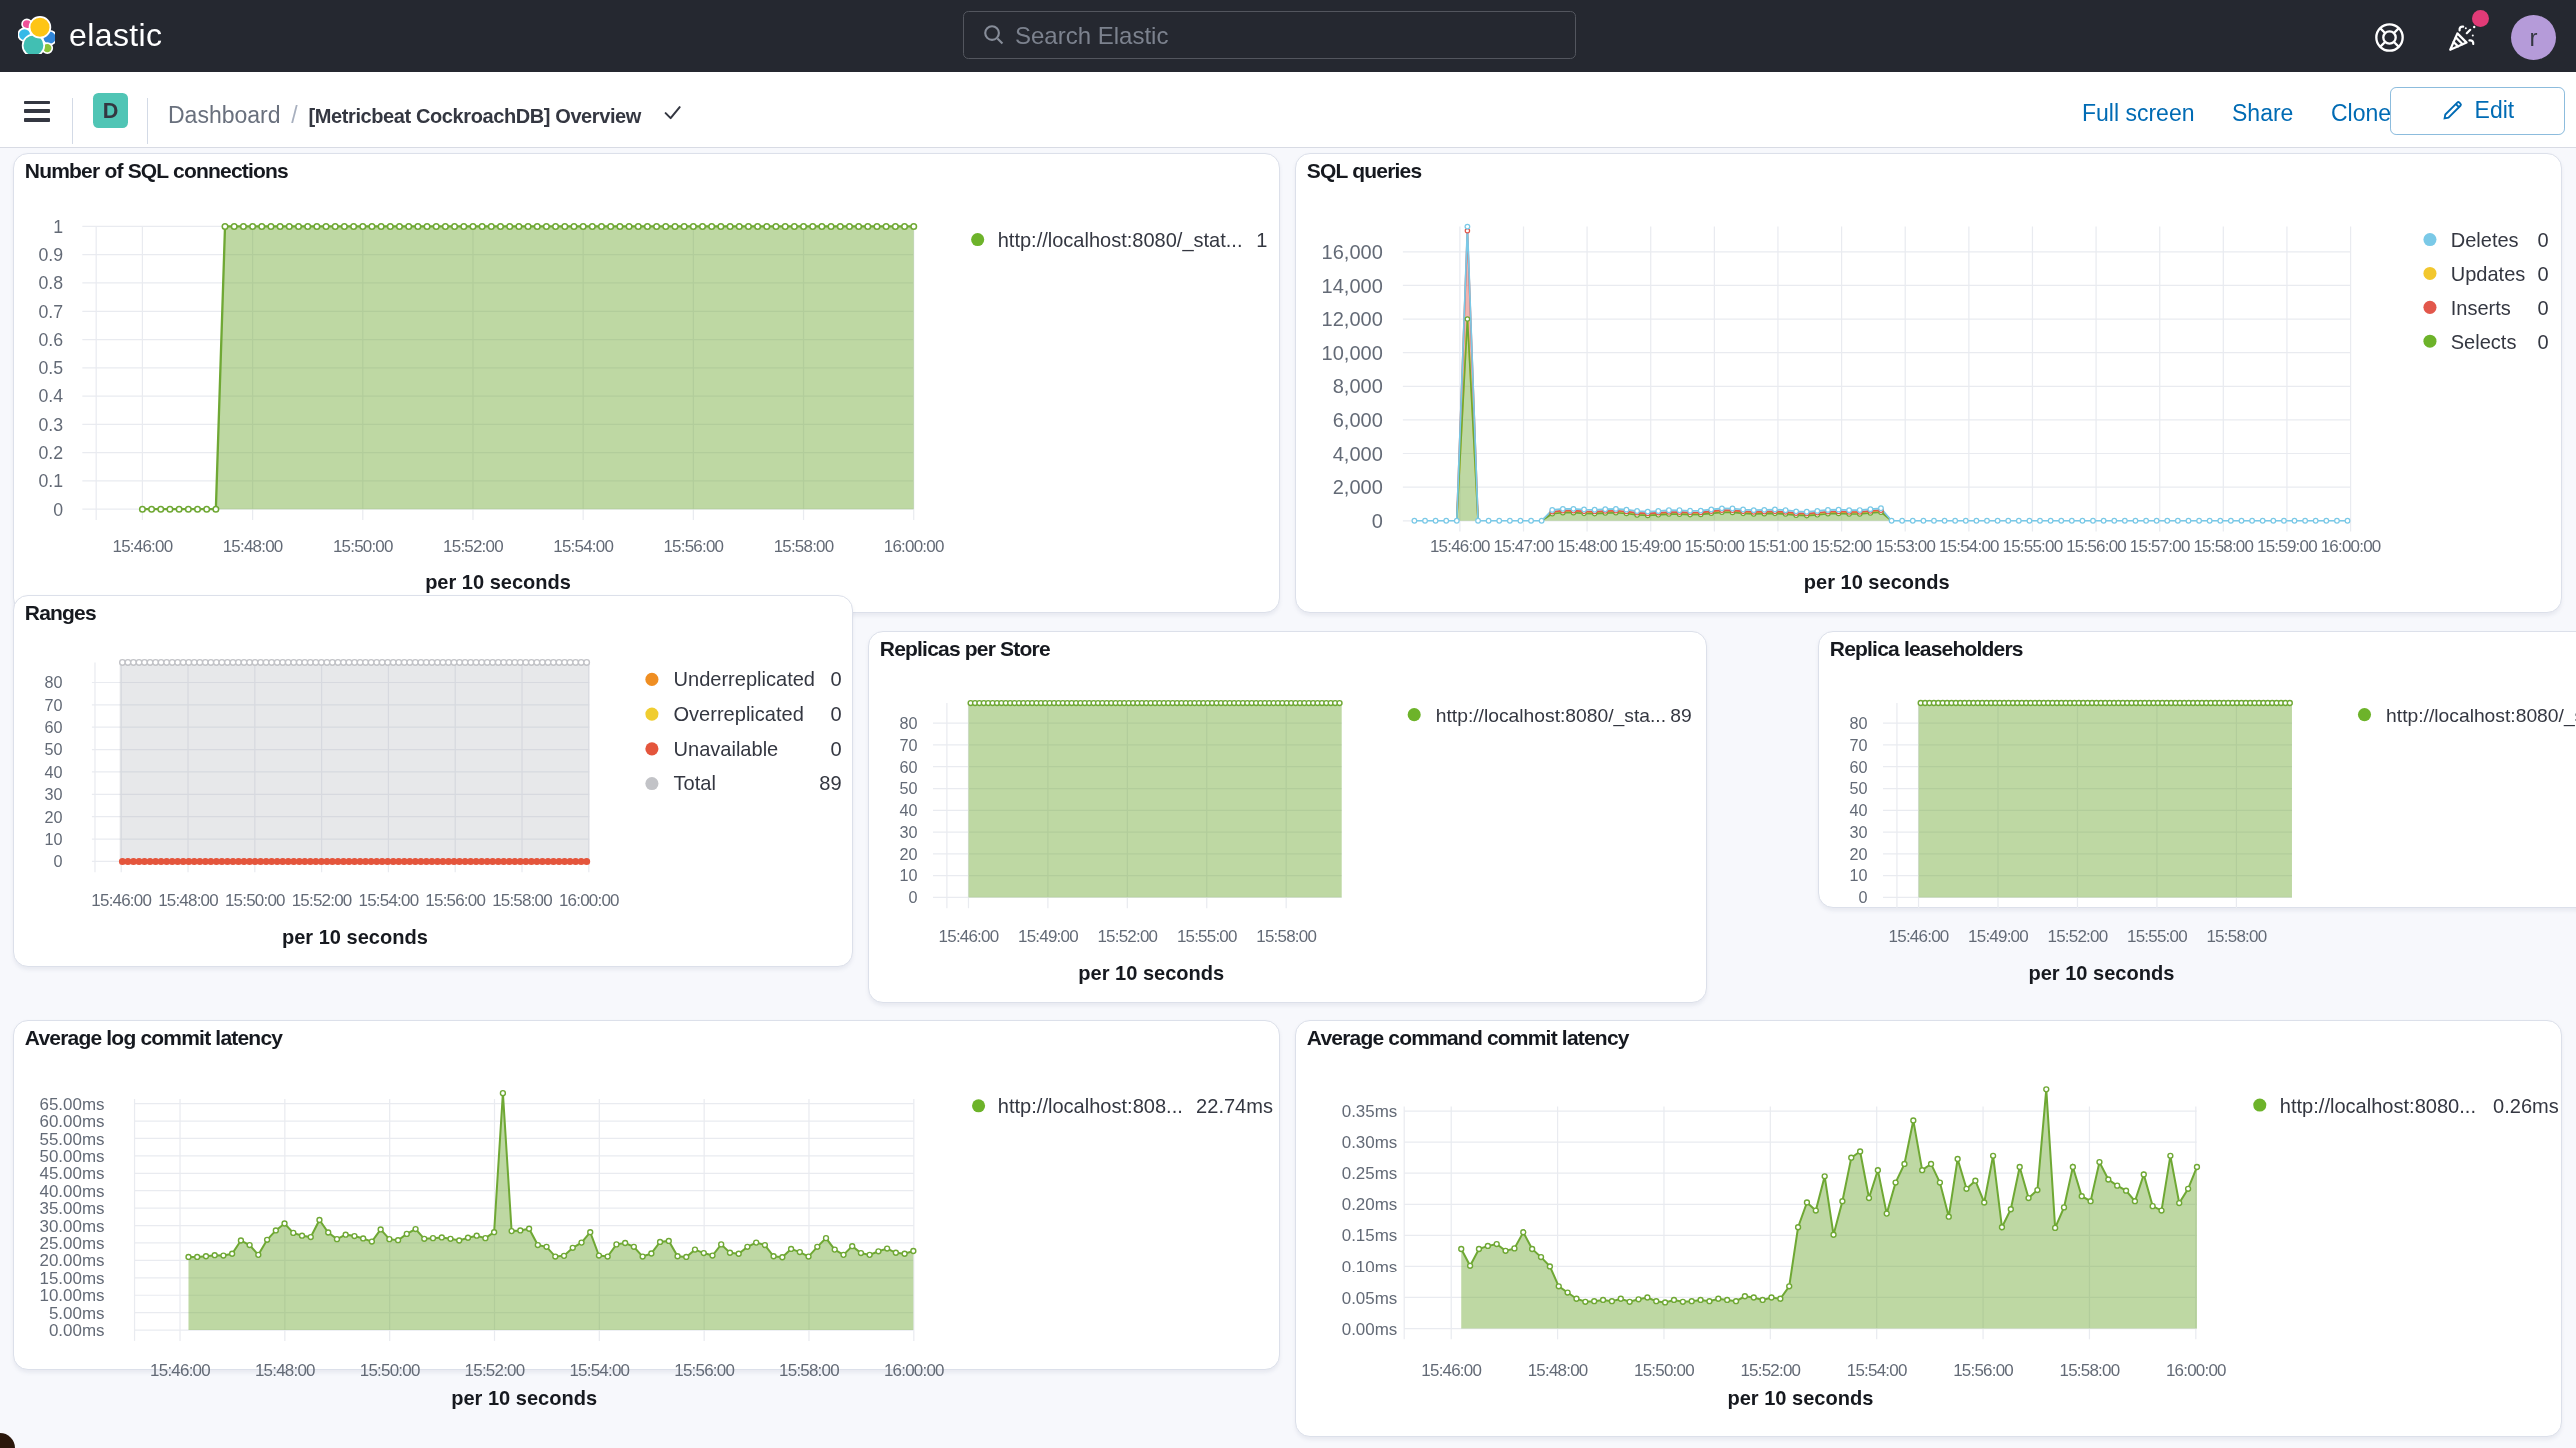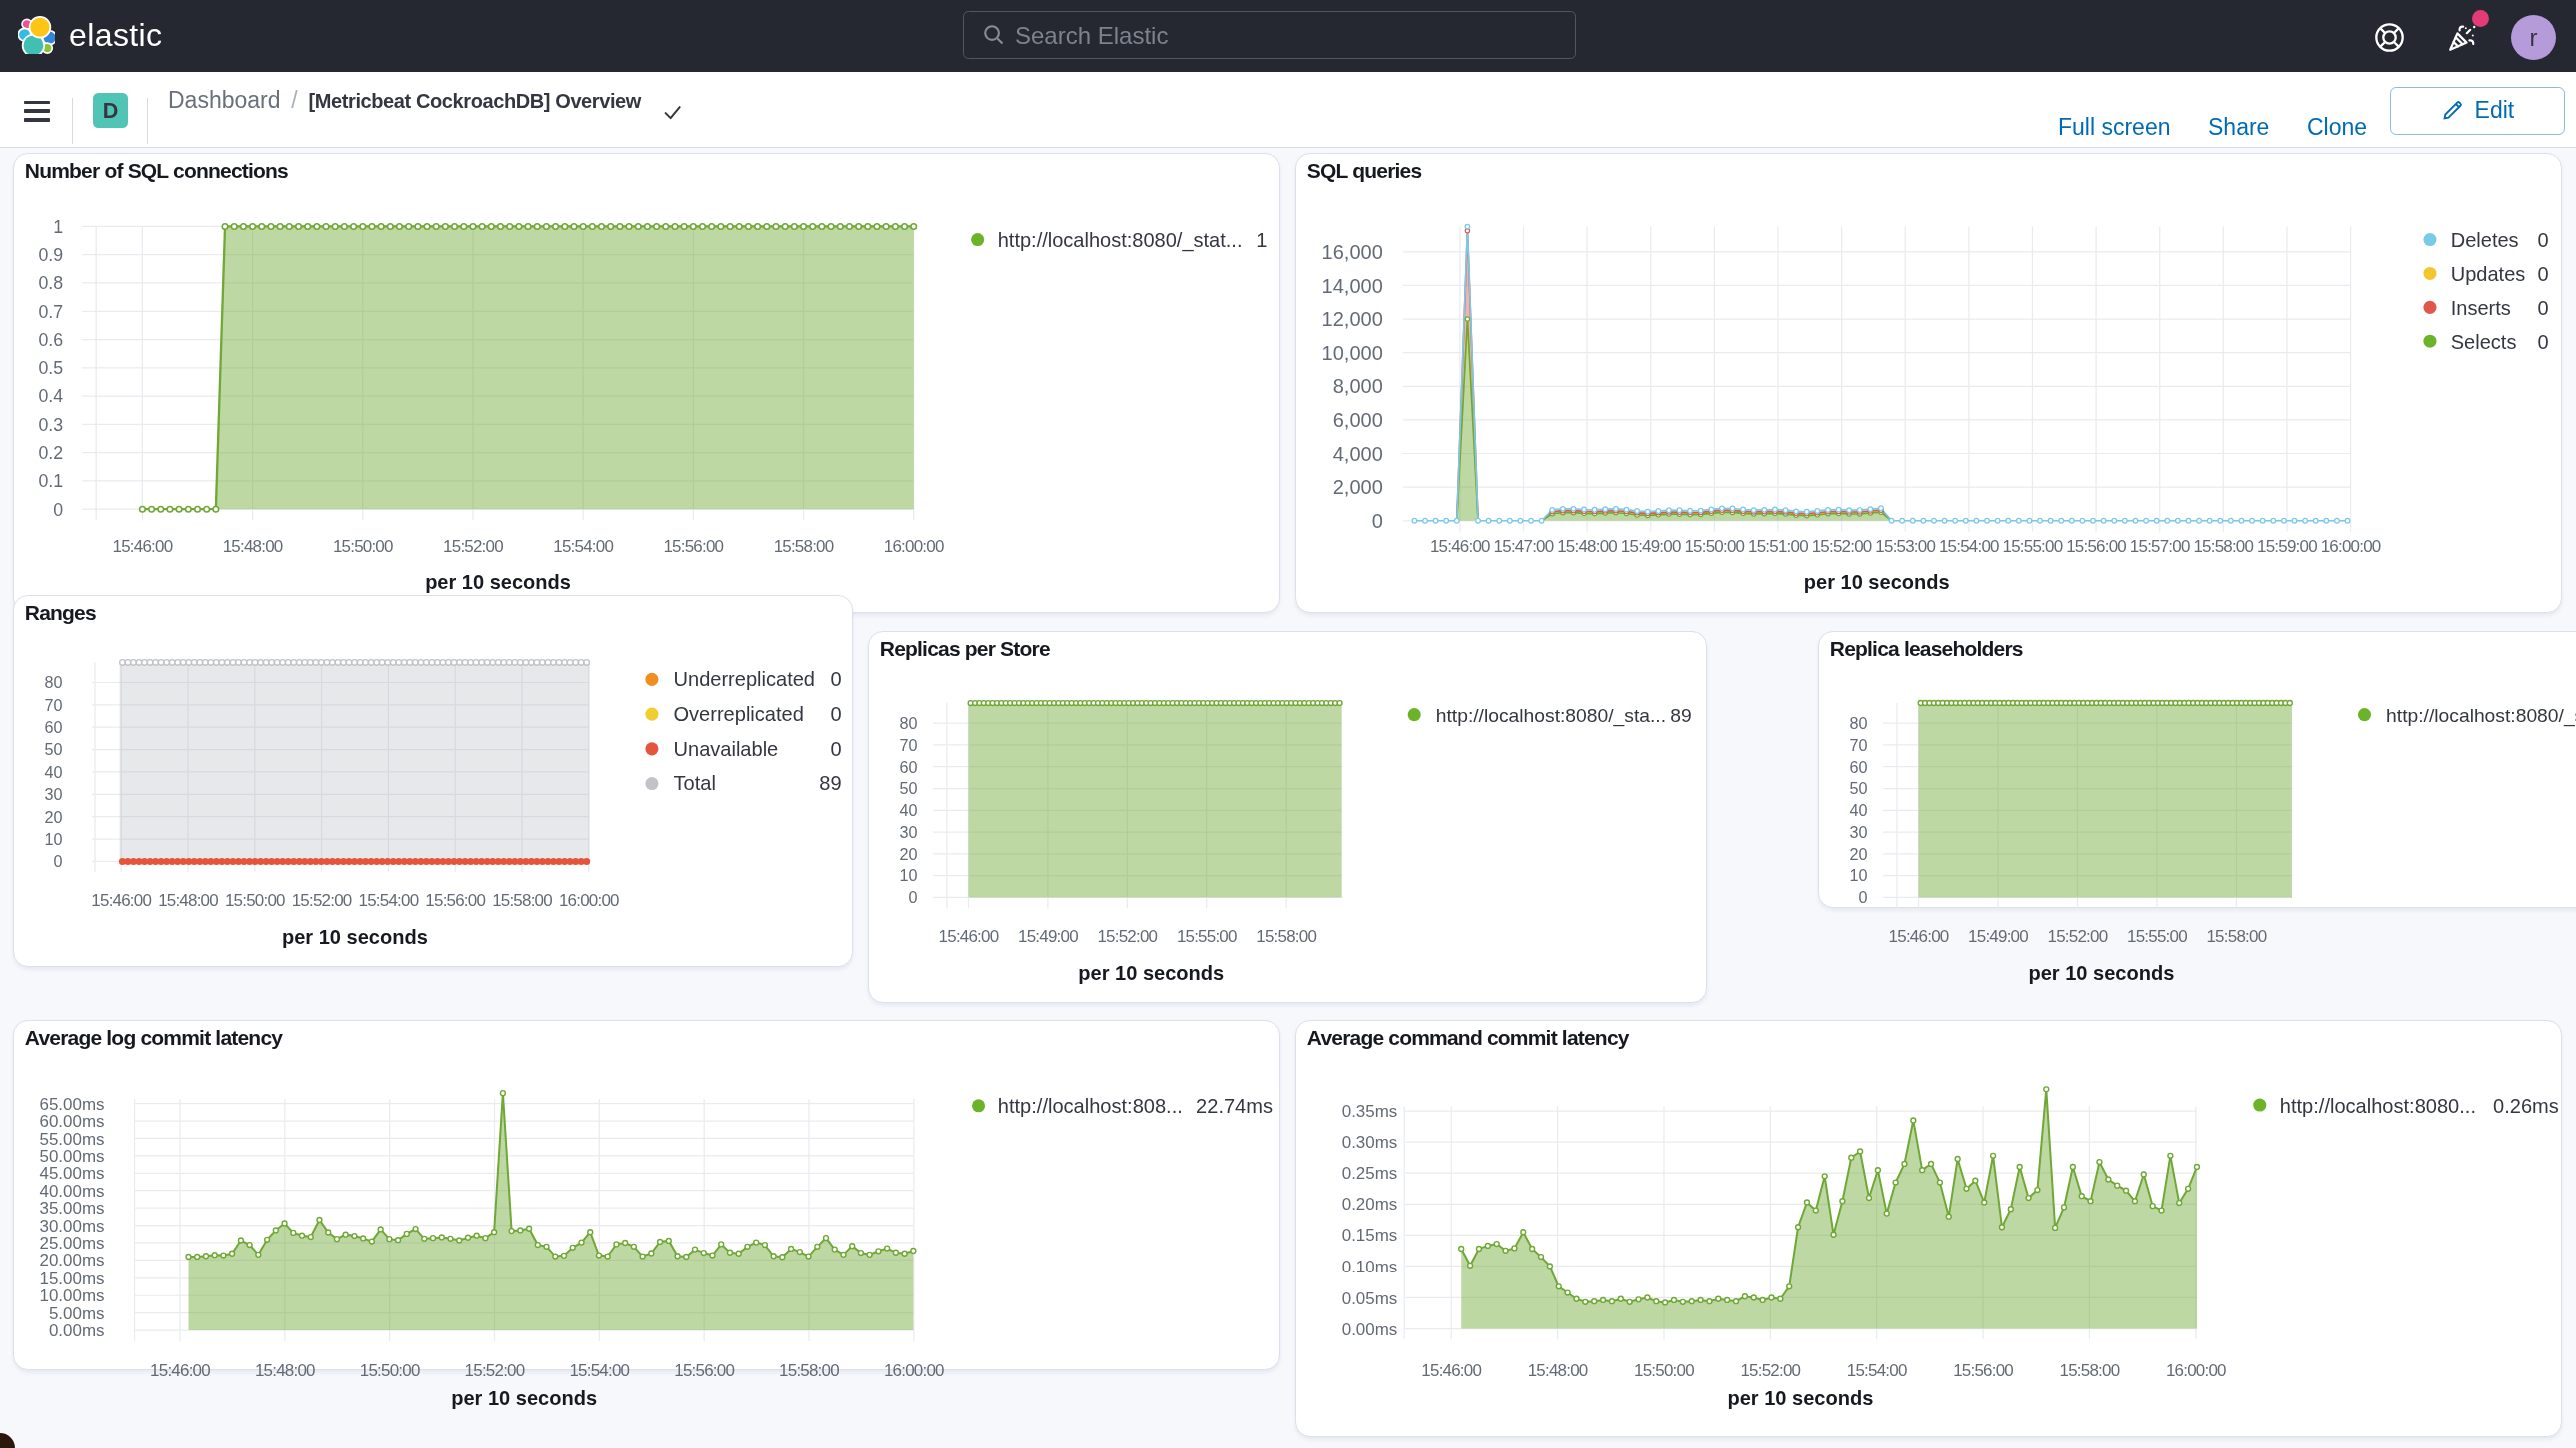--- a/index.html
+++ b/index.html
@@ -6,24 +6,24 @@
 .hdr { position:absolute; left:0; top:0; width:2576px; height:72px; background:#252830; }
 .logo-text { position:absolute; left:69px; top:17px; color:#fff; font-size:32px; letter-spacing:0.4px; }
 .search { position:absolute; left:963px; top:10.8px; width:613px; height:48px; border:1.5px solid #53565e; border-radius:5.4px;text-decoration:underline; }
 .search span { position:absolute; left:51px; top:10px; color:#7c828e; font-size:24px; }
 .avatar { position:absolute; left:2511px; top:14.7px; width:45px; height:45px; border-radius:50%; background:#b59bd9; color:#343741; font-size:24px; text-align:center; line-height:45px; }
 .pinkdot { position:absolute; left:2472px; top:10px; width:17px; height:17px; border-radius:50%; background:#e23b77; }
 .toolbar { position:absolute; left:0; top:72px; width:2576px; height:76px; background:#fff; border-bottom:1.5px solid #d8dbe4; }
 .burger div { position:absolute; left:24px; width:25.5px; height:3.9px; background:#343741; border-radius:0.8px; }
 .vsep { position:absolute; top:26px; width:0.8px; height:46px; background:#d3dae6; }
 .dbadge { position:absolute; left:93px; top:21px; width:35px; height:35px; border-radius:5.4px; background:#50c5b5; color:#343741; font-size:21.6px; font-weight:bold; text-align:center; line-height:35px; }
-.crumb { position:absolute; left:168px; top:15px; font-size:23px; color:#69707d; }
+.crumb { position:absolute; left:168px; top:30px; font-size:23px; color:#69707d; }
 .crumb b { color:#343741; font-weight:bold; font-size:20px; letter-spacing:-0.4px; }
 .crumb .sl { color:#a8b0bf; padding:0 10.8px; }
-.navlink { position:absolute; top:42px; font-size:23px; color:#006bb4; }
+.navlink { position:absolute; top:28px; font-size:23px; color:#006bb4;margin-left:24px; }
 .editbtn { position:absolute; left:2390px; top:15.4px; width:175px; height:48px; border:1.5px solid rgba(0,107,180,0.45); border-radius:6.2px; color:#006bb4; font-size:23px; font-weight:400; text-align:center; line-height:45px; }
 .panel { position:absolute; background:#fff; border:1.5px solid #dce0ea; border-radius:15px; box-shadow:0 2.3px 3.9px rgba(110,120,150,0.10); }
 .ptitle { position:absolute; left:10.8px; top:4.6px; font-size:21px; font-weight:bold; color:#16191f; letter-spacing:-0.8px; }
 .corner { position:absolute; left:0px; top:1433px; width:15.4px; height:15.4px; background:#2b170b; border-top-right-radius:15.4px; }
 svg text { font-family:"Liberation Sans", sans-serif; }
 </style></head>
 <body>
 <div class="hdr">
 <svg width="37" height="38" viewBox="0 0 48 49" style="position:absolute;left:18px;top:16px">
 <g stroke="#fff" stroke-width="2.2">

